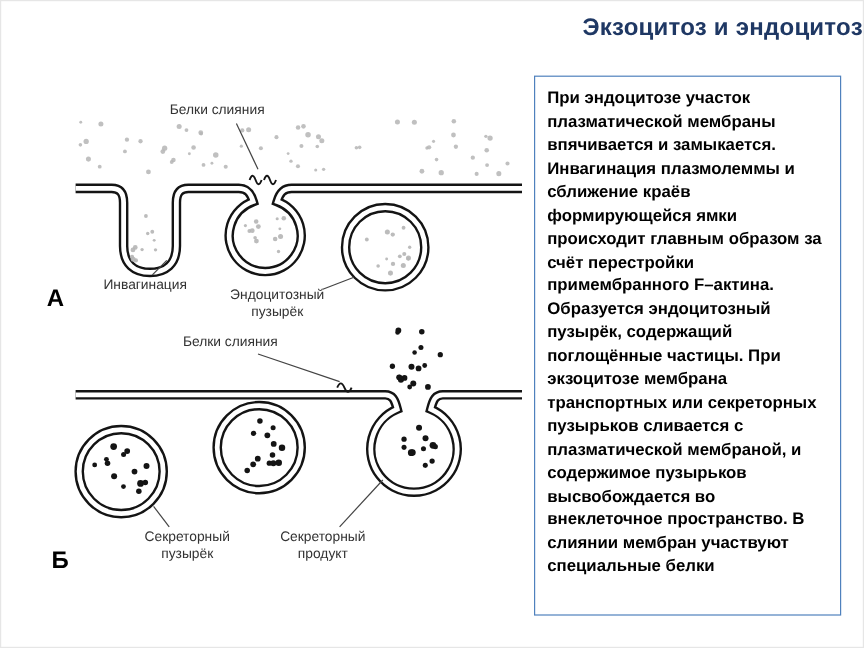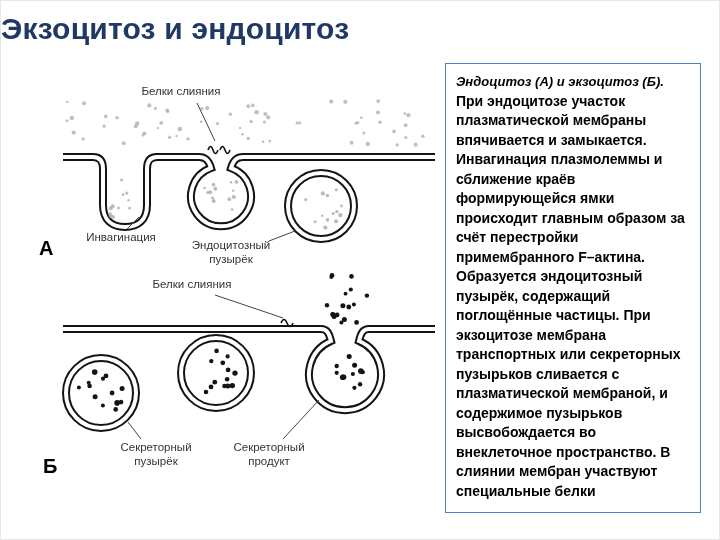--- a/index.html
+++ b/index.html
@@ -2,22 +2,22 @@
 <html><head>
 <meta charset="utf-8">
 <style>
   html,body{margin:0;padding:0;background:#fff;}
   .slide{
     position:relative;width:720px;height:540px;background:#ffffff;
     font-family:"Liberation Sans",sans-serif;box-sizing:border-box;
     border:1px solid #e6e6e6;overflow:hidden;
   }
   .title{
-    position:absolute;top:11px;left:0;width:100%;text-align:left;
-    font-size:30px;font-weight:bold;color:#1f3864;letter-spacing:.2px;
+    position:absolute;top:11px;left:0;width:100%;text-align:right;
+    font-size:20px;font-weight:bold;color:#1f3864;letter-spacing:.2px;
   }
   .infobox{
     position:absolute;left:444px;top:62px;width:256px;height:450px;
     border:1.6px solid #4f81bd;box-sizing:border-box;padding:8px 10px 6px 10px;
     color:#000;background:#fff;
   }
   .infobox .heading{font-size:13px;font-weight:bold;font-style:italic;line-height:19.5px;}
   .infobox .bodytext{font-size:14px;font-weight:bold;line-height:19.5px;}
   .diagram{position:absolute;left:28px;top:72px;}
   .mem-black{fill:none;stroke:#141414;stroke-width:8;}
@@ -259,17 +259,16 @@
 
     <text x="163" y="215" text-anchor="middle">Белки слияния</text>
     <text x="127" y="378" text-anchor="middle">Секреторный</text>
     <text x="127" y="392" text-anchor="middle">пузырёк</text>
     <text x="240" y="378" text-anchor="middle">Секреторный</text>
     <text x="240" y="392" text-anchor="middle">продукт</text>
     <text class="letter" x="14" y="400">Б</text>
   </svg>
 
   <div class="infobox">
-    <div class="heading">Эндоцитоз (А) и экзоцитоз (Б).</div>
     <div class="bodytext">При эндоцитозе участок плазматической мембраны впячивается и замыкается. Инвагинация плазмолеммы и сближение краёв формирующейся ямки происходит главным образом за счёт перестройки примембранного F–актина. Образуется эндоцитозный пузырёк, содержащий поглощённые частицы. При экзоцитозе мембрана транспортных или секреторных пузырьков сливается с плазматической мембраной, и содержимое пузырьков высвобождается во внеклеточное пространство. В слиянии мембран участвуют специальные белки</div>
   </div>
 
 </div>
 
 </body></html>

